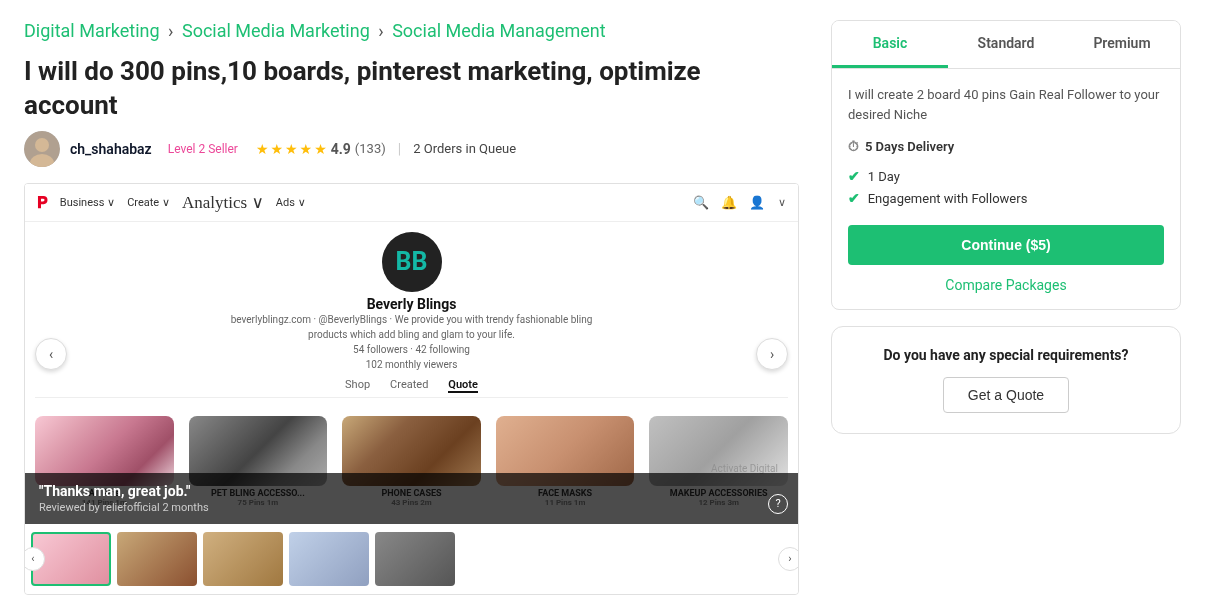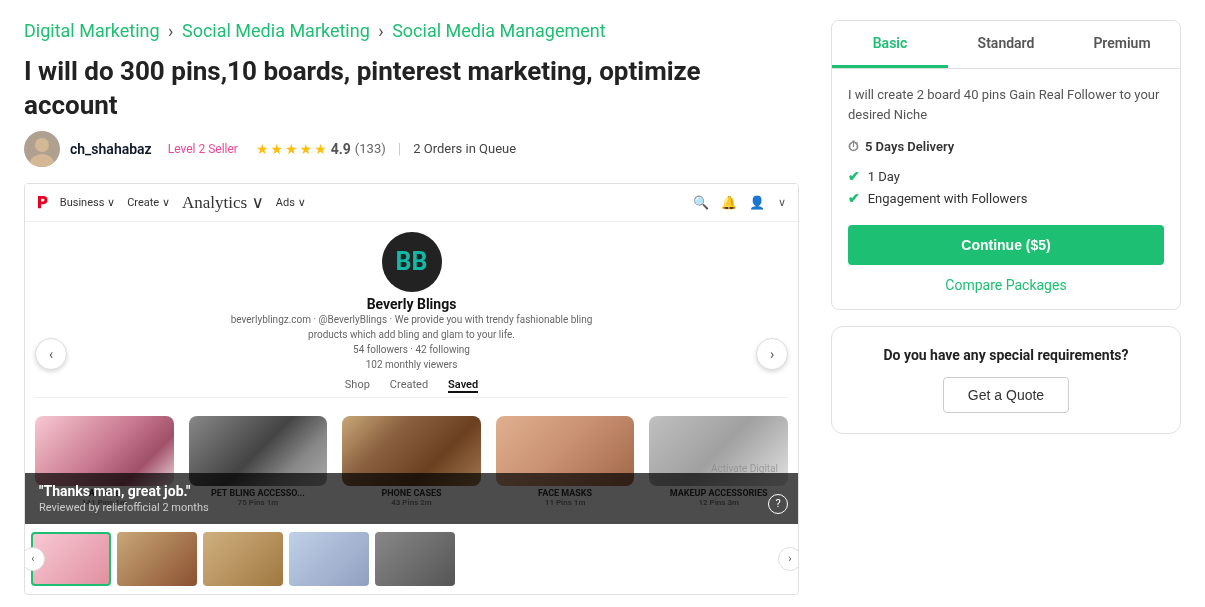--- a/index.html
+++ b/index.html
@@ -451,21 +451,21 @@
             <div class="profile-name">Beverly Blings</div>
             <div class="profile-meta">
               <div>beverlyblingz.com · @BeverlyBlings · We provide you with trendy fashionable bling</div>
               <div>products which add bling and glam to your life.</div>
               <div>54 followers · 42 following</div>
               <div>102 monthly viewers</div>
             </div>
             <div class="profile-tabs">
               <span>Shop</span>
               <span>Created</span>
-              <span class="profile-tab-active">Saved</span>
+              <span class="profile-tab-active">Quote</span>
             </div>
           </div>
 
           <div class="pin-grid" style="padding: 0 10px;">
             <div class="pin-item">
               <div class="pin-img pin-color-1"></div>
               <div class="pin-label">All Pins</div>
               <div class="pin-sub">141 Pins 1m</div>
             </div>
             <div class="pin-item">

